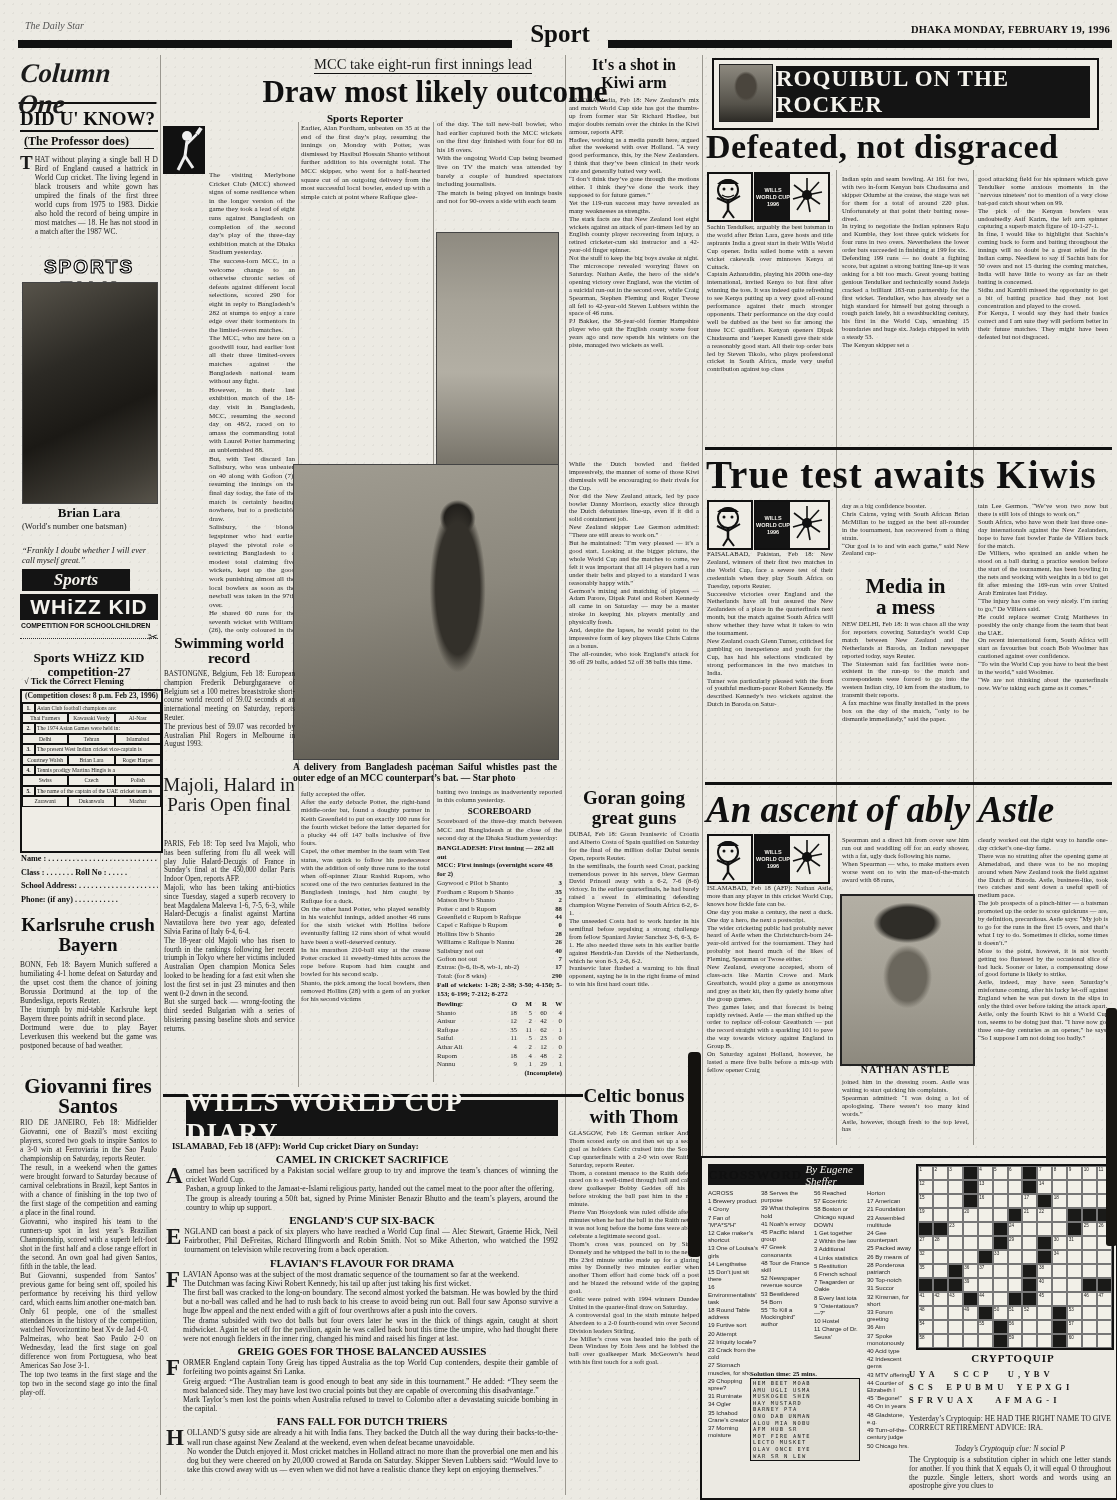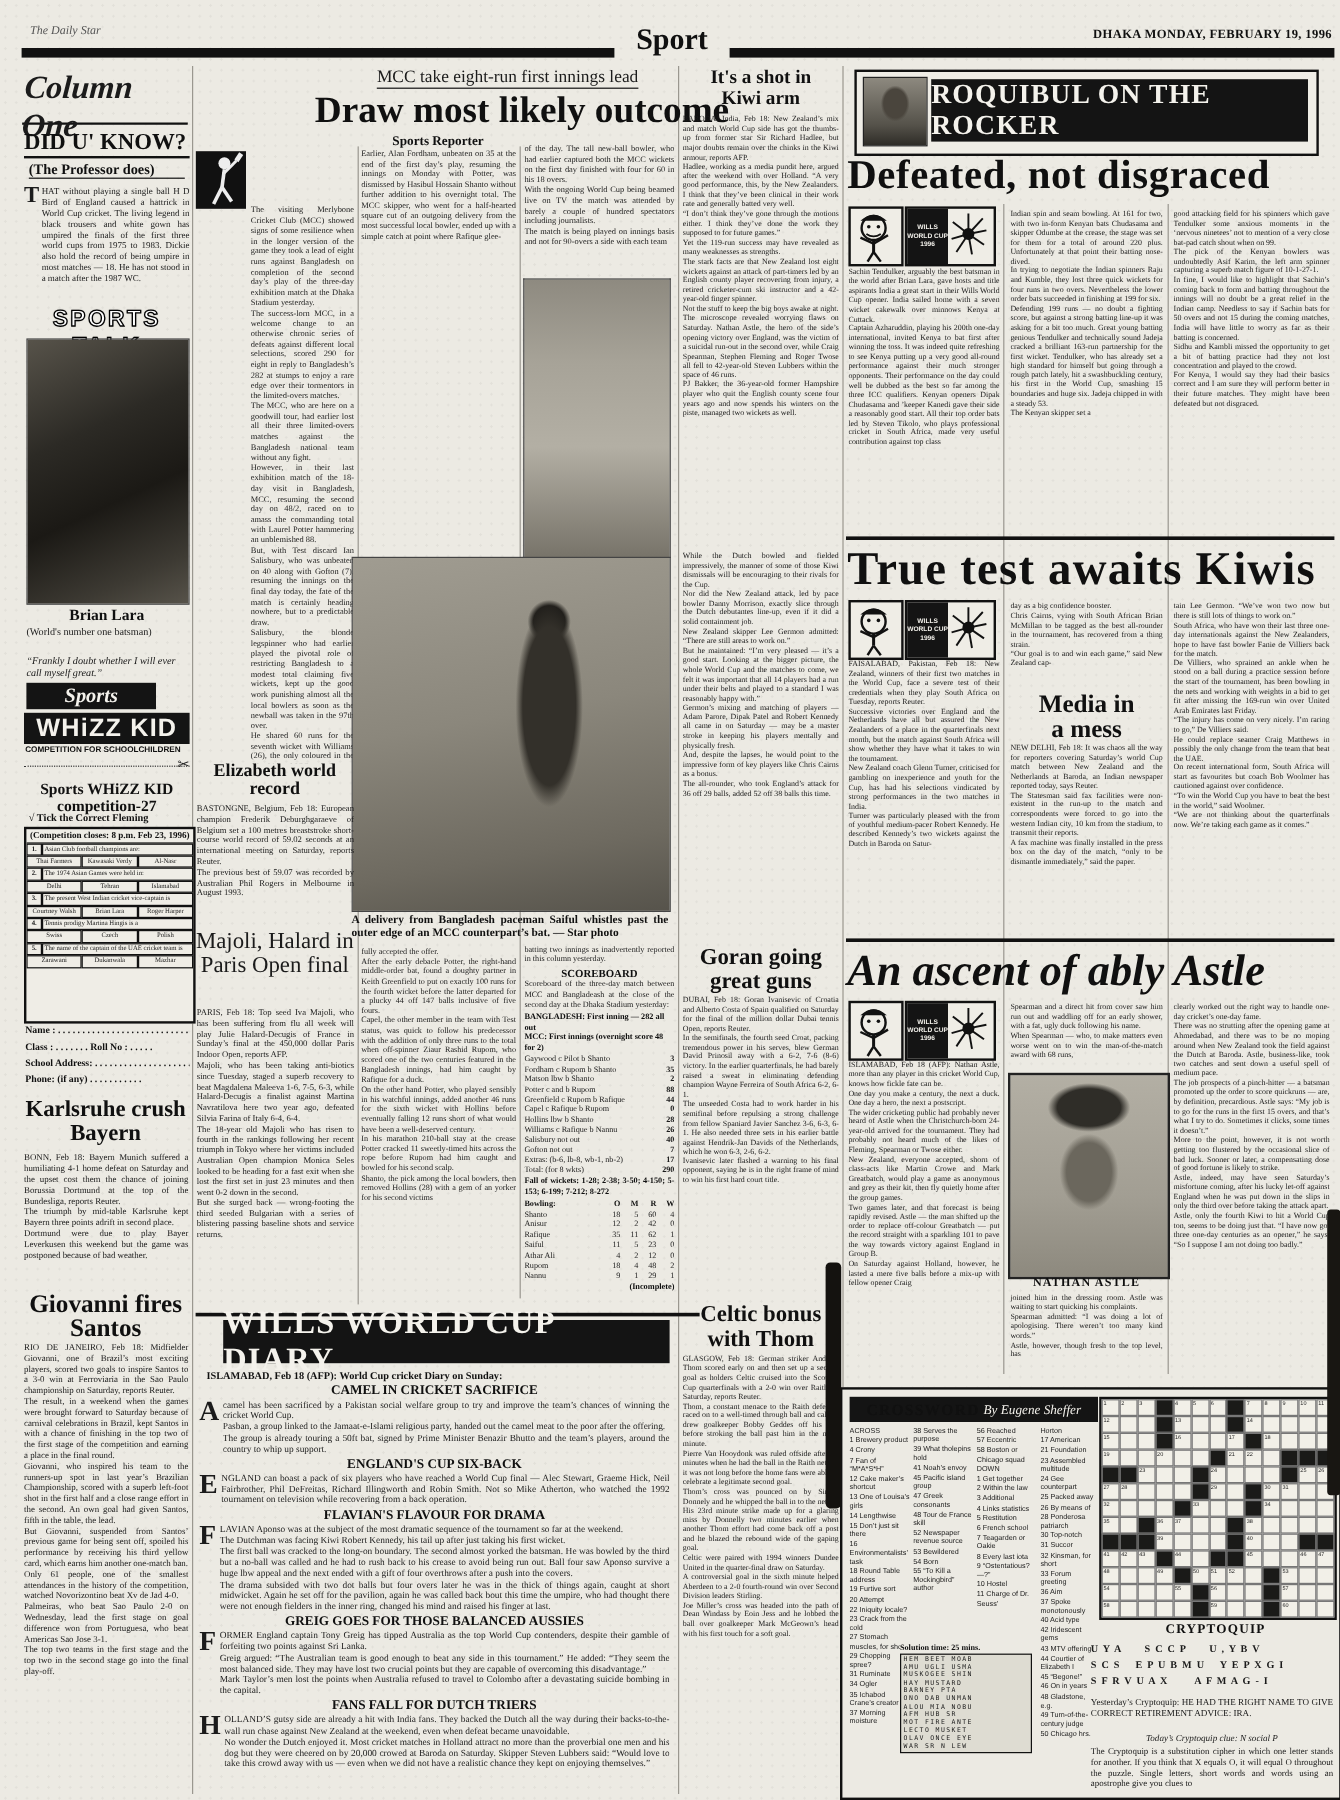--- a/index.html
+++ b/index.html
@@ -346,21 +346,21 @@
   <div class="abs serif body65" style="left:978px;top:502px;width:130px;height:276px;">tain Lee Germon. “We’ve won two now but there is still lots of things to work on.”
 South Africa, who have won their last three one-day internationals against the New Zealanders, hope to have fast bowler Fanie de Villiers back for the match.
 De Villiers, who sprained an ankle when he stood on a ball during a practice session before the start of the tournament, has been bowling in the nets and working with weights in a bid to get fit after missing the 169-run win over United Arab Emirates last Friday.
 “The injury has come on very nicely. I’m raring to go,” De Villiers said.
 He could replace seamer Craig Matthews in possibly the only change from the team that beat the UAE.
 On recent international form, South Africa will start as favourites but coach Bob Woolmer has cautioned against over confidence.
 “To win the World Cup you have to beat the best in the world,” said Woolmer.
 “We are not thinking about the quarterfinals now. We’re taking each game as it comes.”</div>
 
   <div class="abs serif hl center" style="left:163px;top:636px;width:132px;height:32px;font-size:15px;line-height:15px;">
-    <span>Elizabeth world</span><br>
+    <span>Swimming world</span><br>
     <span>record</span>
   </div>
   <div class="abs serif bodytxt" style="left:164px;top:670px;width:131px;height:96px;font-size:7.2px;line-height:8.8px;">BASTONGNE, Belgium, Feb 18: European champion Frederik Deburghgaraeve of Belgium set a 100 metres breaststroke short-course world record of 59.02 seconds at an international meeting on Saturday, reports Reuter.
 The previous best of 59.07 was recorded by Australian Phil Rogers in Melbourne in August 1993.</div>
   <div class="abs serif center" style="left:163px;top:775px;width:132px;height:60px;font-size:19px;line-height:20px;">Majoli, Halard in Paris Open final</div>
   <div class="abs serif bodytxt" style="left:164px;top:840px;width:131px;height:248px;font-size:7.2px;line-height:8.8px;">PARIS, Feb 18: Top seed Iva Majoli, who has been suffering from flu all week will play Julie Halard-Decugis of France in Sunday’s final at the 450,000 dollar Paris Indoor Open, reports AFP.
 Majoli, who has been taking anti-biotics since Tuesday, staged a superb recovery to beat Magdalena Maleeva 1-6, 7-5, 6-3, while Halard-Decugis a finalist against Martina Navratilova here two year ago, defeated Silvia Farina of Italy 6-4, 6-4.
 The 18-year old Majoli who has risen to fourth in the rankings following her recent triumph in Tokyo where her victims included Australian Open champion Monica Seles looked to be heading for a fast exit when she lost the first set in just 23 minutes and then went 0-2 down in the second.
 But she surged back — wrong-footing the third seeded Bulgarian with a series of blistering passing baseline shots and service returns.</div>
 
@@ -632,21 +632,21 @@
         <div class="serif hl center" style="font-size:11px;line-height:13px;">FANS FALL FOR DUTCH TRIERS</div>
         <div style="overflow:hidden;">
           <span class="dropbig serif">H</span>
           <span class="serif body8" style="display:block;font-size:7.8px;line-height:9.2px;">OLLAND’S gutsy side are already a hit with India fans. They backed the Dutch all the way during their backs-to-the-wall run chase against New Zealand at the weekend, even when defeat became unavoidable.
 No wonder the Dutch enjoyed it. Most cricket matches in Holland attract no more than the proverbial one men and his dog but they were cheered on by 20,000 crowed at Baroda on Saturday. Skipper Steven Lubbers said: “Would love to take this crowd away with us — even when we did not have a realistic chance they kept on enjoying themselves.”</span>
         </div>
       </div>
     </div>
 
   <div class="abs" style="left:700px;top:1156px;width:414px;height:340px;border:2px solid #111;background:#eceae3;overflow:hidden;">
-    <div class="abs banner-black serif" style="left:6px;top:6px;width:207px;height:21px;font-size:13px;">
+    <div class="abs banner-black serif" style="left:6px;top:6px;width:156px;height:21px;font-size:13px;">
       <span class="hl" style="letter-spacing:1px;">CROSSWORD</span>&nbsp;
       <span style="font-style:italic;font-size:11px;">By Eugene Sheffer</span>
     </div>
     <div class="abs" style="left:6px;top:32px;width:50px;height:300px;overflow:hidden;">
 
     <div class="clue">ACROSS</div>
         <div class="clue">1 Brewery product</div>
         <div class="clue">4 Crony</div>
         <div class="clue">7 Fan of “M*A*S*H”</div>
         <div class="clue">12 Cake maker’s shortcut</div>

